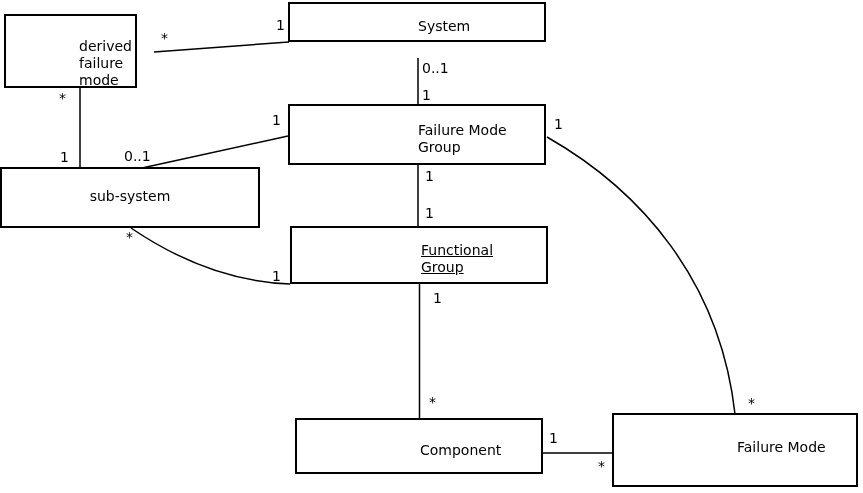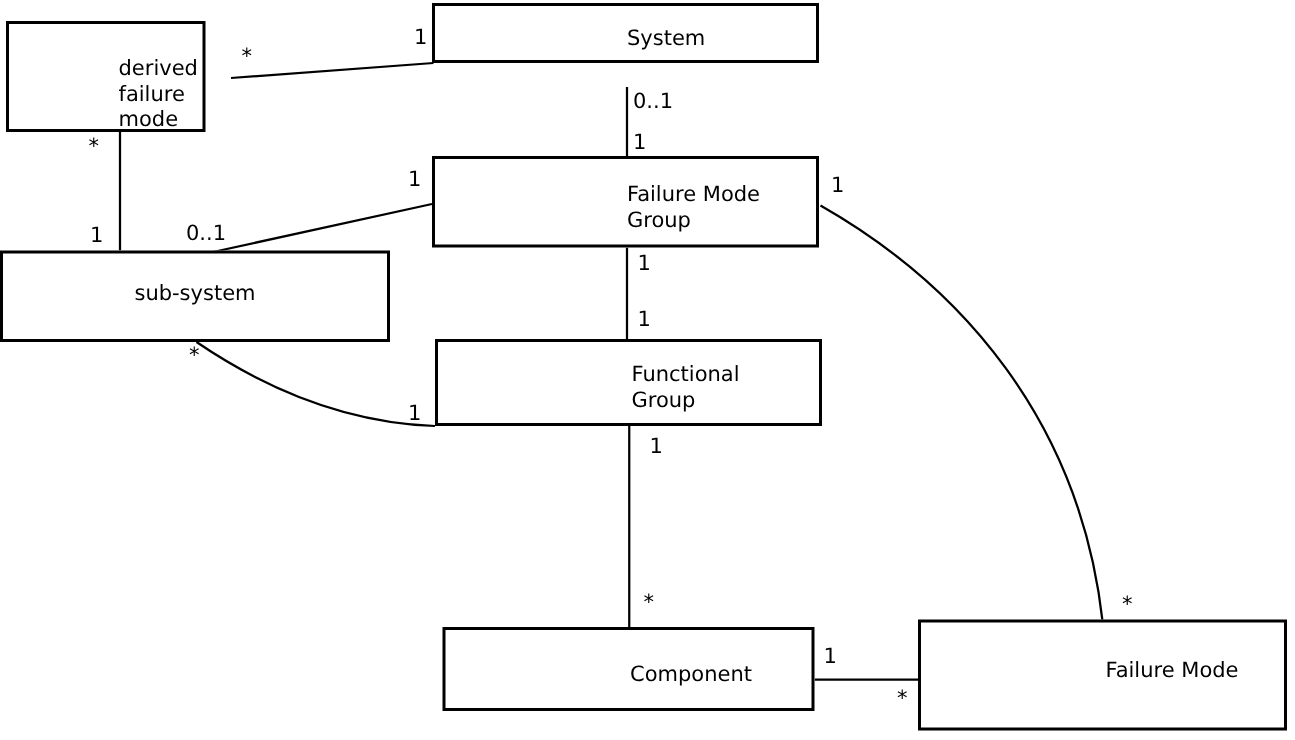--- a/index.html
+++ b/index.html
@@ -80,21 +80,21 @@
   <div class="box" style="left:288px; top:104px; width:258px; height:61px;">
     <span class="lbl" style="left:128px; top:16px;">Failure Mode
 Group</span>
   </div>
 
   <div class="box" style="left:0px; top:167px; width:260px; height:61px;">
     <span class="lbl centered" style="top:19px;">sub-system</span>
   </div>
 
   <div class="box" style="left:290px; top:226px; width:258px; height:58px;">
-    <span class="lbl" style="left:129px; top:14px;">Functional
+    <span class="lbl" style="left:129px; top:14px;text-decoration:underline;">Functional
 Group</span>
   </div>
 
   <div class="box" style="left:295px; top:418px; width:248px; height:56px;">
     <span class="lbl" style="left:123px; top:22px;">Component</span>
   </div>
 
   <div class="box" style="left:612px; top:413px; width:246px; height:74px;">
     <span class="lbl" style="left:123px; top:24px;">Failure Mode</span>
   </div>

